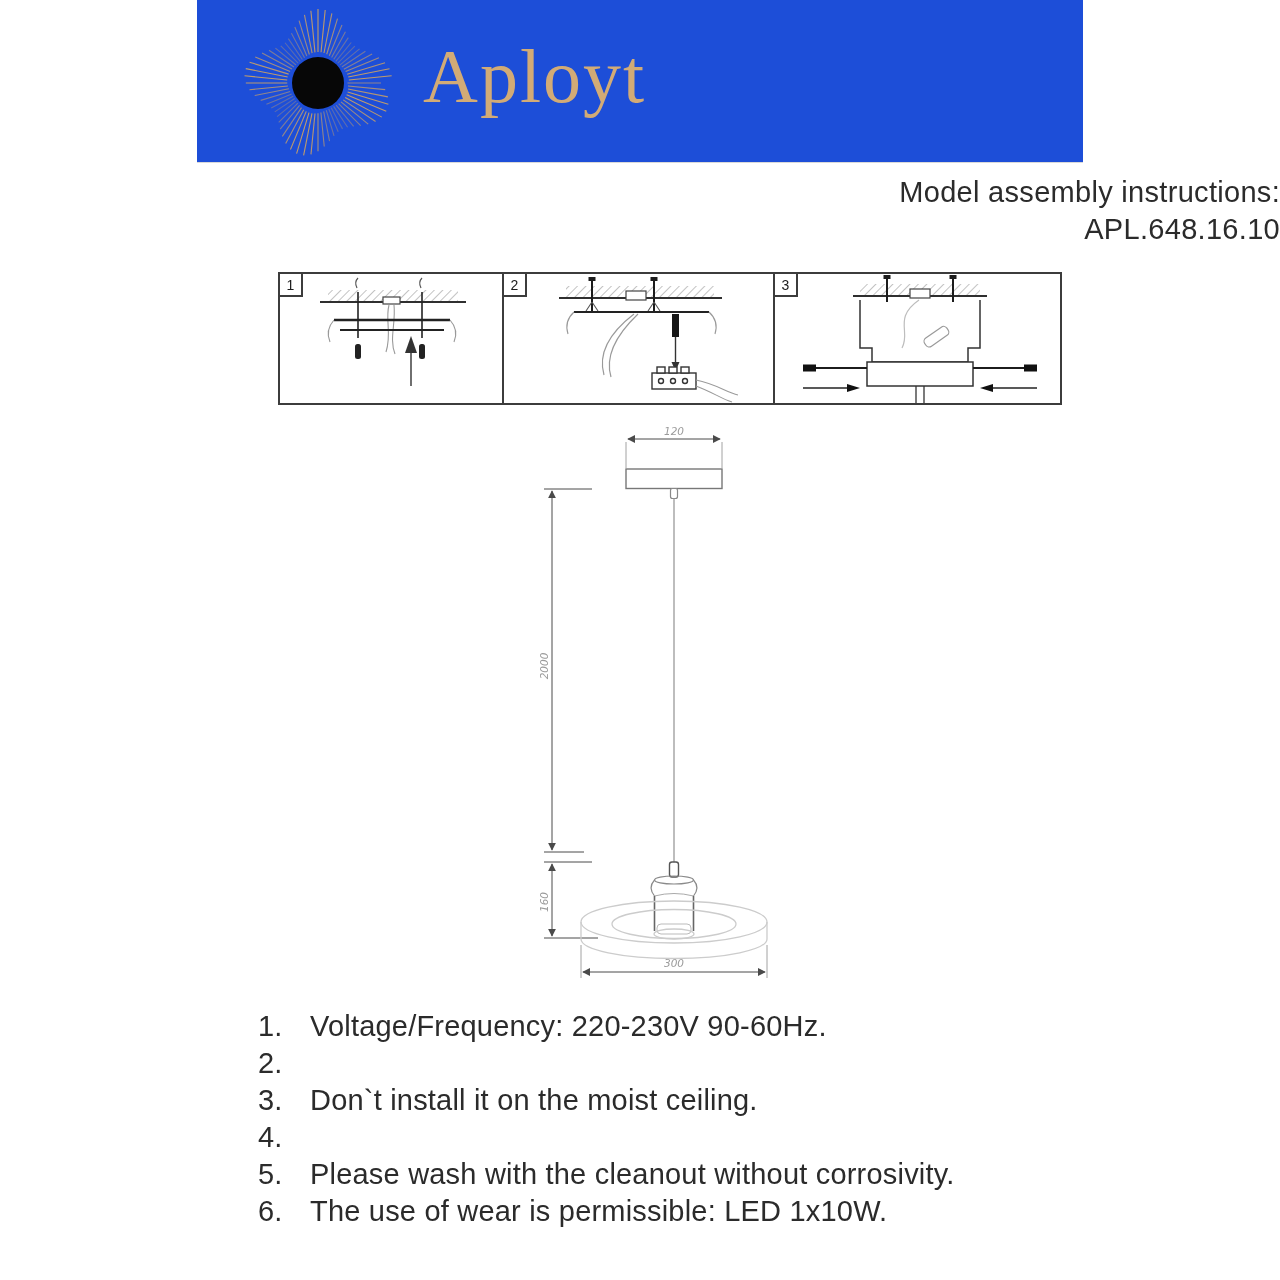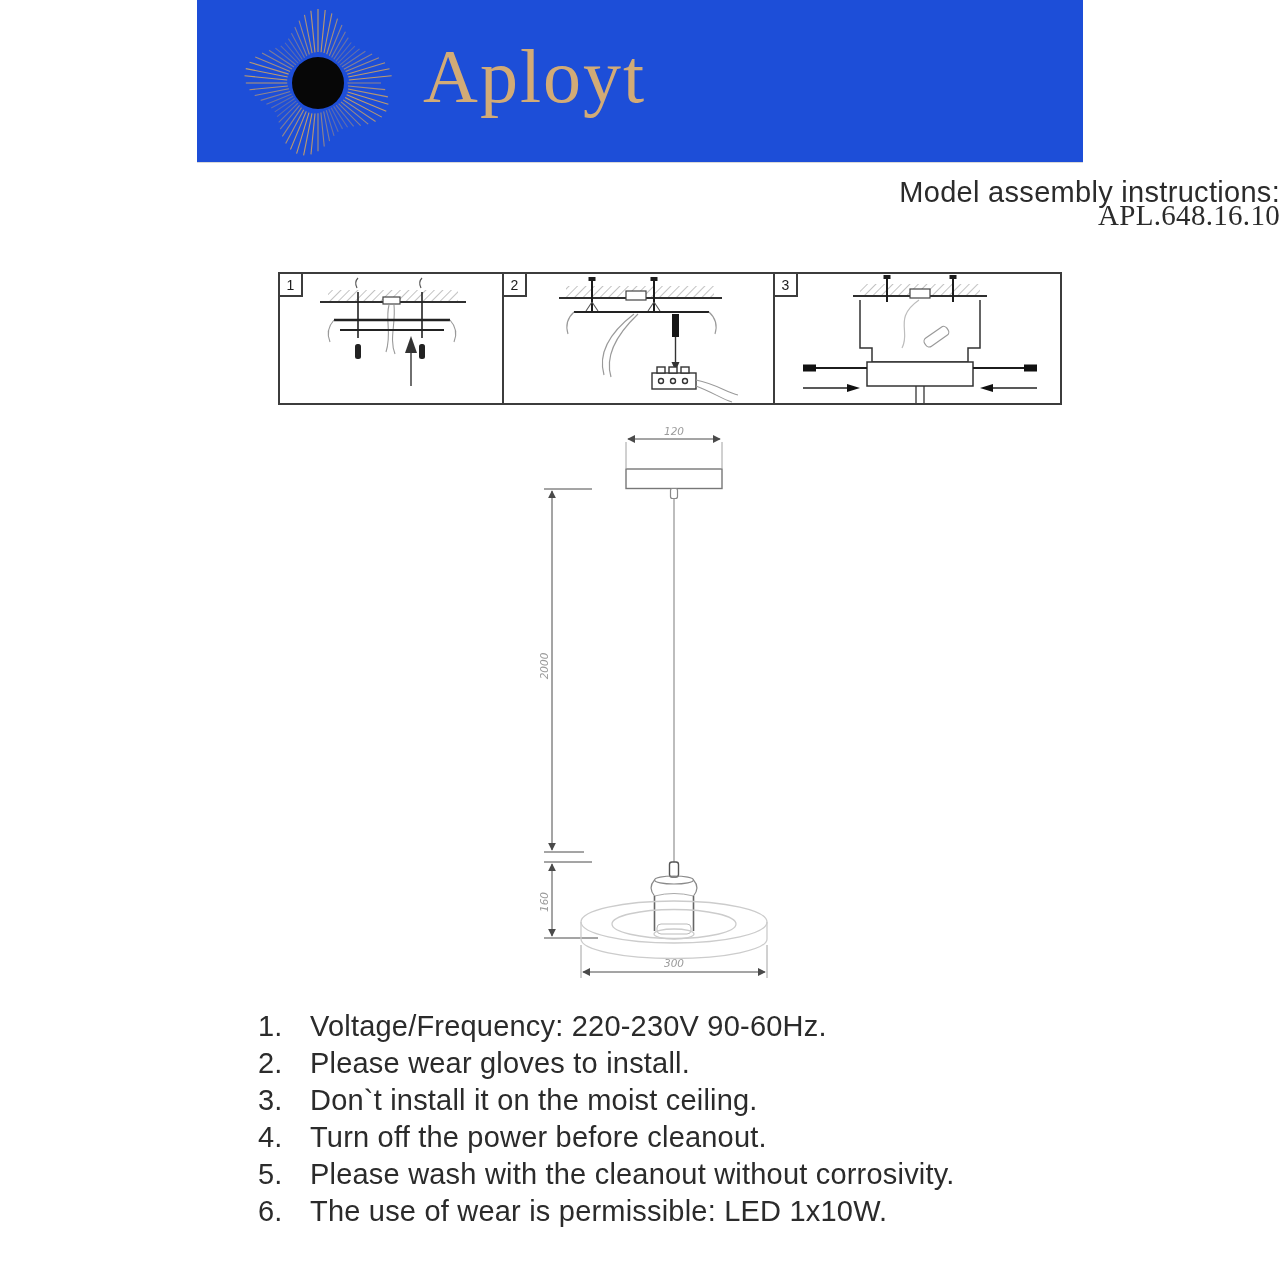--- a/index.html
+++ b/index.html
@@ -18,21 +18,21 @@
     font-family:"Liberation Serif", serif;font-size:76px;font-weight:400;
     color:#d2ab76;letter-spacing:2px;line-height:1;
   }
   .fan-svg{position:absolute;right:0;top:0;}
   
   .title-line{
     position:absolute;left:0;width:1280px;text-align:right;
     font-size:29px;letter-spacing:.3px;color:#2b2b2b;
   }
   .title-main{top:176px;}
-  .title-model{top:199px;font-family:Liberation Serif, serif;}
+  .title-model{top:213px;}
   
   .panels{
     position:absolute;left:278px;top:272px;height:133px;display:flex;
   }
   .panel{
     position:relative;border:2px solid #3c3c3c;background:#fff;
     box-sizing:border-box;
   }
   .panel + .panel{margin-left:-2px;}
   .p1{width:226px;}  .p2{width:273px;}  .p3{width:289px;}
@@ -348,29 +348,27 @@
   </g>
 </svg>
 
 <div class="notes">
   <div class="note-row">
     <span class="note-num">1.</span>
     <span class="note-text">Voltage/Frequency: 220-230V 90-60Hz.</span>
   </div>
   <div class="note-row">
     <span class="note-num">2.</span>
-    <span class="note-text">Please wear gloves to install.</span>
   </div>
   <div class="note-row">
     <span class="note-num">3.</span>
     <span class="note-text">Don`t install it on the moist ceiling.</span>
   </div>
   <div class="note-row">
     <span class="note-num">4.</span>
-    <span class="note-text">Turn off the power before cleanout.</span>
   </div>
   <div class="note-row">
     <span class="note-num">5.</span>
     <span class="note-text">Please wash with the cleanout without corrosivity.</span>
   </div>
   <div class="note-row">
     <span class="note-num">6.</span>
     <span class="note-text">The use of wear is permissible: LED 1x10W.</span>
   </div>
 </div>

